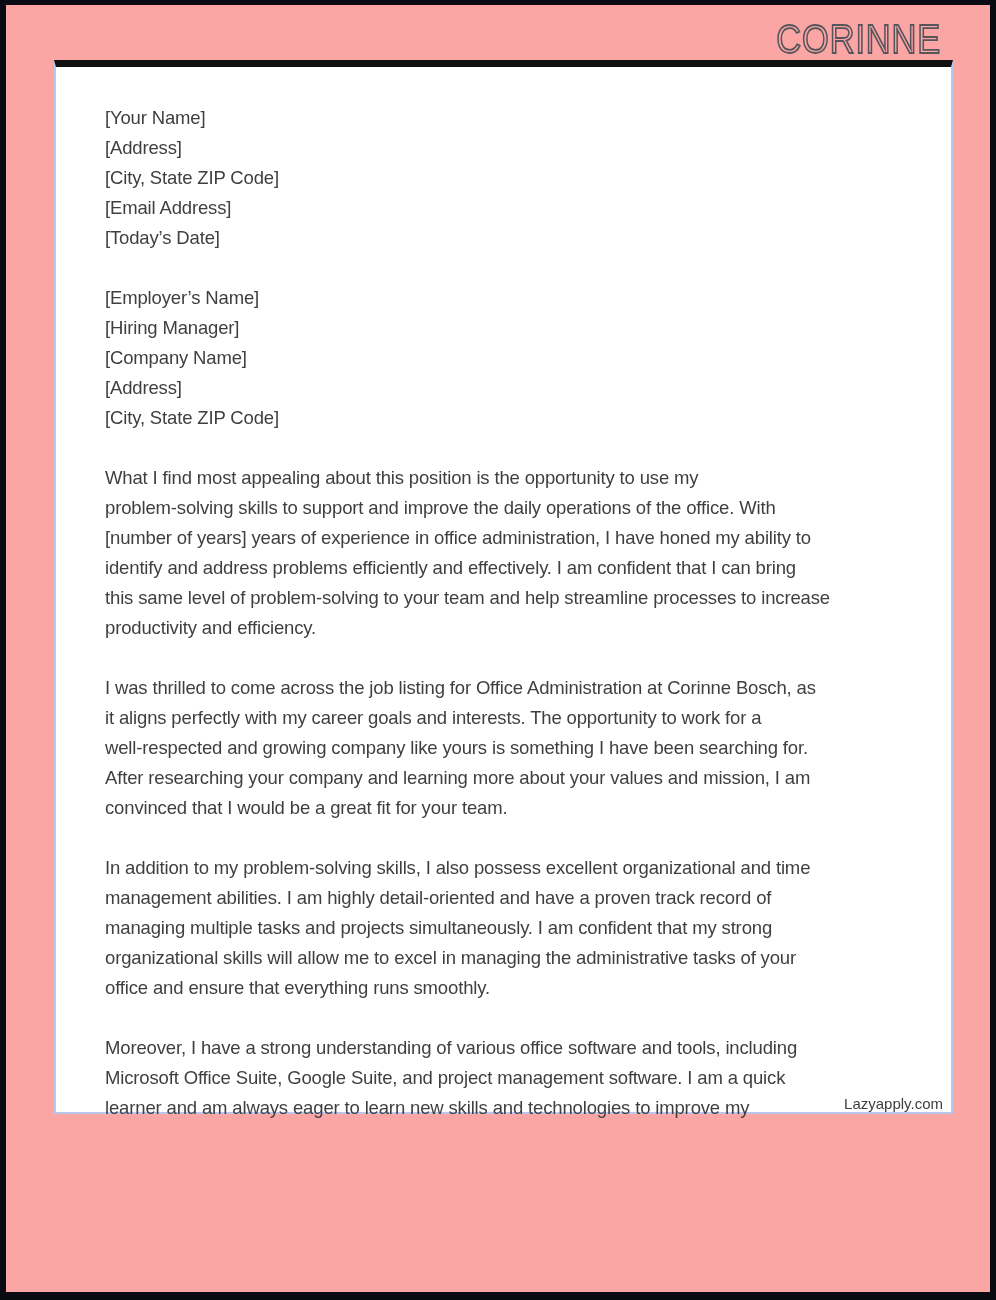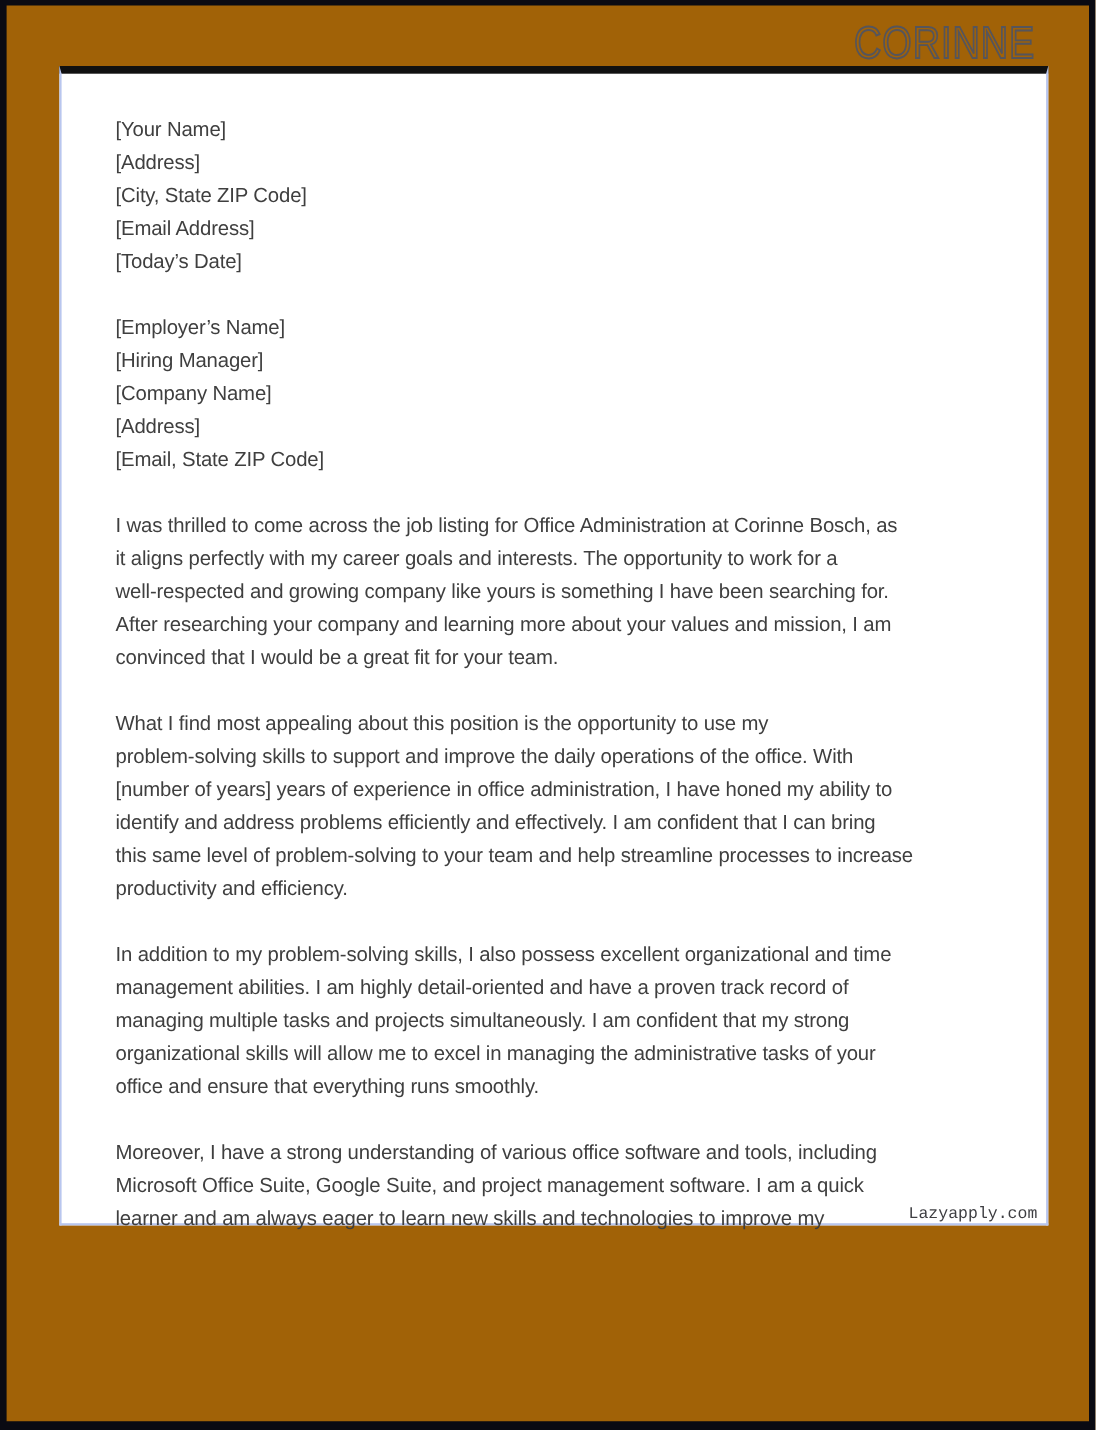--- a/index.html
+++ b/index.html
@@ -3,21 +3,21 @@
 <meta charset="utf-8">
 <style>
   html, body { margin: 0; padding: 0; }
   body { width: 996px; height: 1300px; }
 
   .frame {
     position: relative;
     width: 996px;
     height: 1300px;
     box-sizing: border-box;
-    background: #a16207;
+    background: #fca5a5;
     border: 6px solid #0a0a12;
     border-top-width: 5px;
     border-bottom-width: 8px;
     overflow: hidden;
     font-family: "Liberation Sans", "DejaVu Sans", sans-serif;
   }
 
   .brand {
     position: absolute;
     top: 14px;
@@ -60,21 +60,20 @@
   }
 
   .watermark {
     position: absolute;
     right: 8px;
     bottom: -1px;
     font-size: 15px;
     line-height: 18px;
     color: #3e3e42;
     white-space: pre;
-    font-family: Liberation Mono, monospace;
   }
 </style>
 </head>
 <body>
 
 <div class="frame">
 
   <div class="brand">CORINNE</div>
 
   <div class="page">
@@ -84,36 +83,36 @@
       <div class="block">[Your Name]
 [Address]
 [City, State ZIP Code]
 [Email Address]
 [Today’s Date]</div>
 
       <div class="block">[Employer’s Name]
 [Hiring Manager]
 [Company Name]
 [Address]
-[Email, State ZIP Code]</div>
+[City, State ZIP Code]</div>
 
 
-
-      <div class="block">I was thrilled to come across the job listing for Office Administration at Corinne Bosch, as
-it aligns perfectly with my career goals and interests. The opportunity to work for a
-well-respected and growing company like yours is something I have been searching for.
-After researching your company and learning more about your values and mission, I am
-convinced that I would be a great fit for your team.</div>
 
       <div class="block">What I find most appealing about this position is the opportunity to use my
 problem-solving skills to support and improve the daily operations of the office. With
 [number of years] years of experience in office administration, I have honed my ability to
 identify and address problems efficiently and effectively. I am confident that I can bring
 this same level of problem-solving to your team and help streamline processes to increase
 productivity and efficiency.</div>
+
+      <div class="block">I was thrilled to come across the job listing for Office Administration at Corinne Bosch, as
+it aligns perfectly with my career goals and interests. The opportunity to work for a
+well-respected and growing company like yours is something I have been searching for.
+After researching your company and learning more about your values and mission, I am
+convinced that I would be a great fit for your team.</div>
 
       <div class="block">In addition to my problem-solving skills, I also possess excellent organizational and time
 management abilities. I am highly detail-oriented and have a proven track record of
 managing multiple tasks and projects simultaneously. I am confident that my strong
 organizational skills will allow me to excel in managing the administrative tasks of your
 office and ensure that everything runs smoothly.</div>
 
       <div class="block">Moreover, I have a strong understanding of various office software and tools, including
 Microsoft Office Suite, Google Suite, and project management software. I am a quick
 learner and am always eager to learn new skills and technologies to improve my</div>

